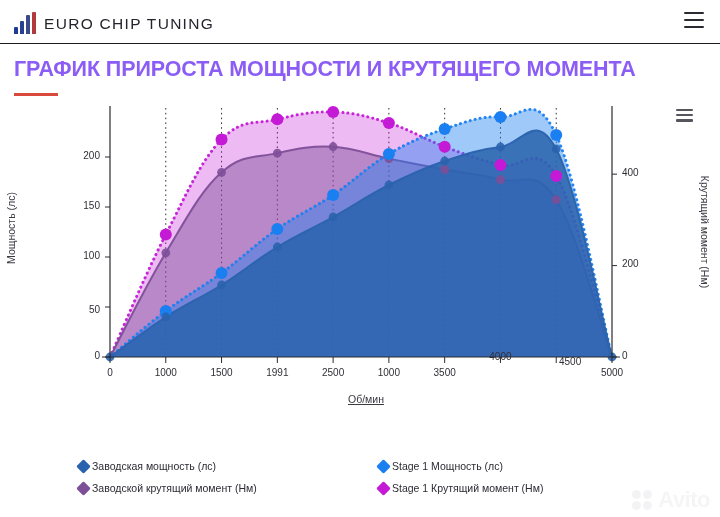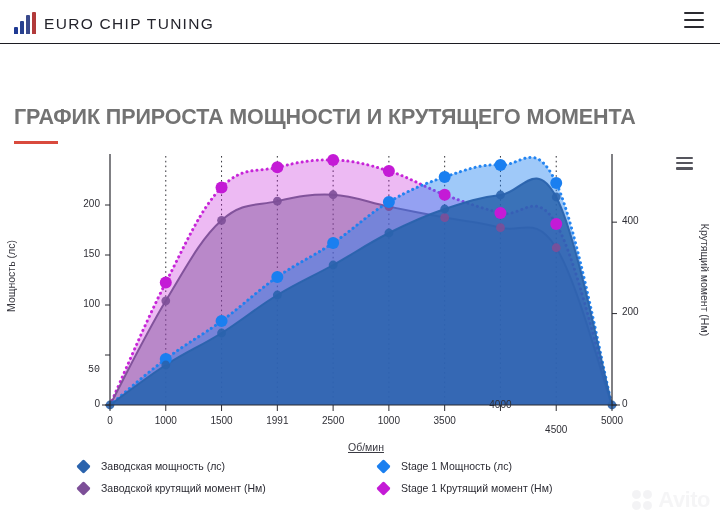--- a/index.html
+++ b/index.html
@@ -42,25 +42,24 @@
     display:flex; flex-direction:column; justify-content:space-between;
     cursor:pointer;
   }
   .burger-top span { display:block; height:2px; background:#2a2a30; border-radius:1px; }
 
   
   .title-block { padding: 14px 14px 0 14px; }
   .page-title {
     font-size: 21.5px;
     font-weight: 700;
-    color: #737373;
+    color: #8b5cf6;
     letter-spacing: -0.1px;
     line-height: 1.1;
     white-space: nowrap;
-    margin-top: 48px;
   }
   .title-rule {
     width: 44px; height: 3px;
     background: #d94a3d;
     margin-top: 11px;
   }
 
   
   .chart-area {
     position: relative;
@@ -116,21 +115,21 @@
   .legend {
     position:absolute;
     left: 0; top: 455px;
     width: 720px;
     padding-left: 78px;
     display: grid;
     grid-template-columns: 300px 300px;
     grid-auto-rows: 22px;
     align-items:center;
   }
-  .legend-item { display:flex; align-items:center; gap:12px; cursor:pointer; }
+  .legend-item { display:flex; align-items:center; gap:3px; cursor:pointer; }
   .legend-marker {
     width: 11px; height: 11px;
     border-radius: 2px;
     transform: rotate(45deg) scale(0.95);
     flex: 0 0 auto;
   }
   .legend-label { font-size:10.5px; color:#2b2b33; white-space:nowrap; }
 
   
   .watermark {
@@ -276,36 +275,36 @@
       <line x1="556.2222222222222" y1="253" x2="556.2222222222222" y2="259" stroke="#2b2b31" stroke-width="1"></line>
       <line x1="612" y1="253" x2="612" y2="259" stroke="#2b2b31" stroke-width="1"></line>
     </svg>
 
   <div class="axis-title left">Мощность (лс)</div>
   <div class="axis-title right">Крутящий момент (Нм)</div>
   <div class="axis-title bottom">Об/мин</div>
 
   <div id="tick-layer">
       <div class="tick-label y-left" style="left: 60px; top: 246px;">0</div>
-      <div class="tick-label y-left" style="left: 60px; top: 212px; font-family: Liberation Mono, monospace;">50</div>
+      <div class="tick-label y-left" style="left: 60px; top: 200px;">50</div>
       <div class="tick-label y-left" style="left: 60px; top: 146px;">100</div>
       <div class="tick-label y-left" style="left: 60px; top: 96px;">150</div>
       <div class="tick-label y-left" style="left: 60px; top: 46px;">200</div>
       <div class="tick-label y-right" style="left: 622px; top: 246px;">0</div>
       <div class="tick-label y-right" style="left: 622px; top: 154.582px;">200</div>
       <div class="tick-label y-right" style="left: 622px; top: 63.1642px;">400</div>
       <div class="tick-label x" style="left: 85px; top: 263px;">0</div>
       <div class="tick-label x" style="left: 140.778px; top: 263px;">1000</div>
       <div class="tick-label x" style="left: 196.556px; top: 263px;">1500</div>
       <div class="tick-label x" style="left: 252.333px; top: 263px;">1991</div>
       <div class="tick-label x" style="left: 308.111px; top: 263px;">2500</div>
       <div class="tick-label x" style="left: 363.889px; top: 263px;">1000</div>
       <div class="tick-label x" style="left: 419.667px; top: 263px;">3500</div>
       <div class="tick-label x" style="left: 475.444px; top: 247px;">4000</div>
-      <div class="tick-label x" style="left: 531.222px; top: 272px;">4500</div>
+      <div class="tick-label x" style="left: 531.222px; top: 252px; text-align: right;">4500</div>
       <div class="tick-label x" style="left: 587px; top: 263px;">5000</div>
     </div>
 </div>
 
 <div class="legend" id="legend">
     <div class="legend-item">
       <span class="legend-marker" style="background: rgb(42, 99, 173);"></span>
       <span class="legend-label">Заводская мощность (лс)</span>
     </div>
     <div class="legend-item">

